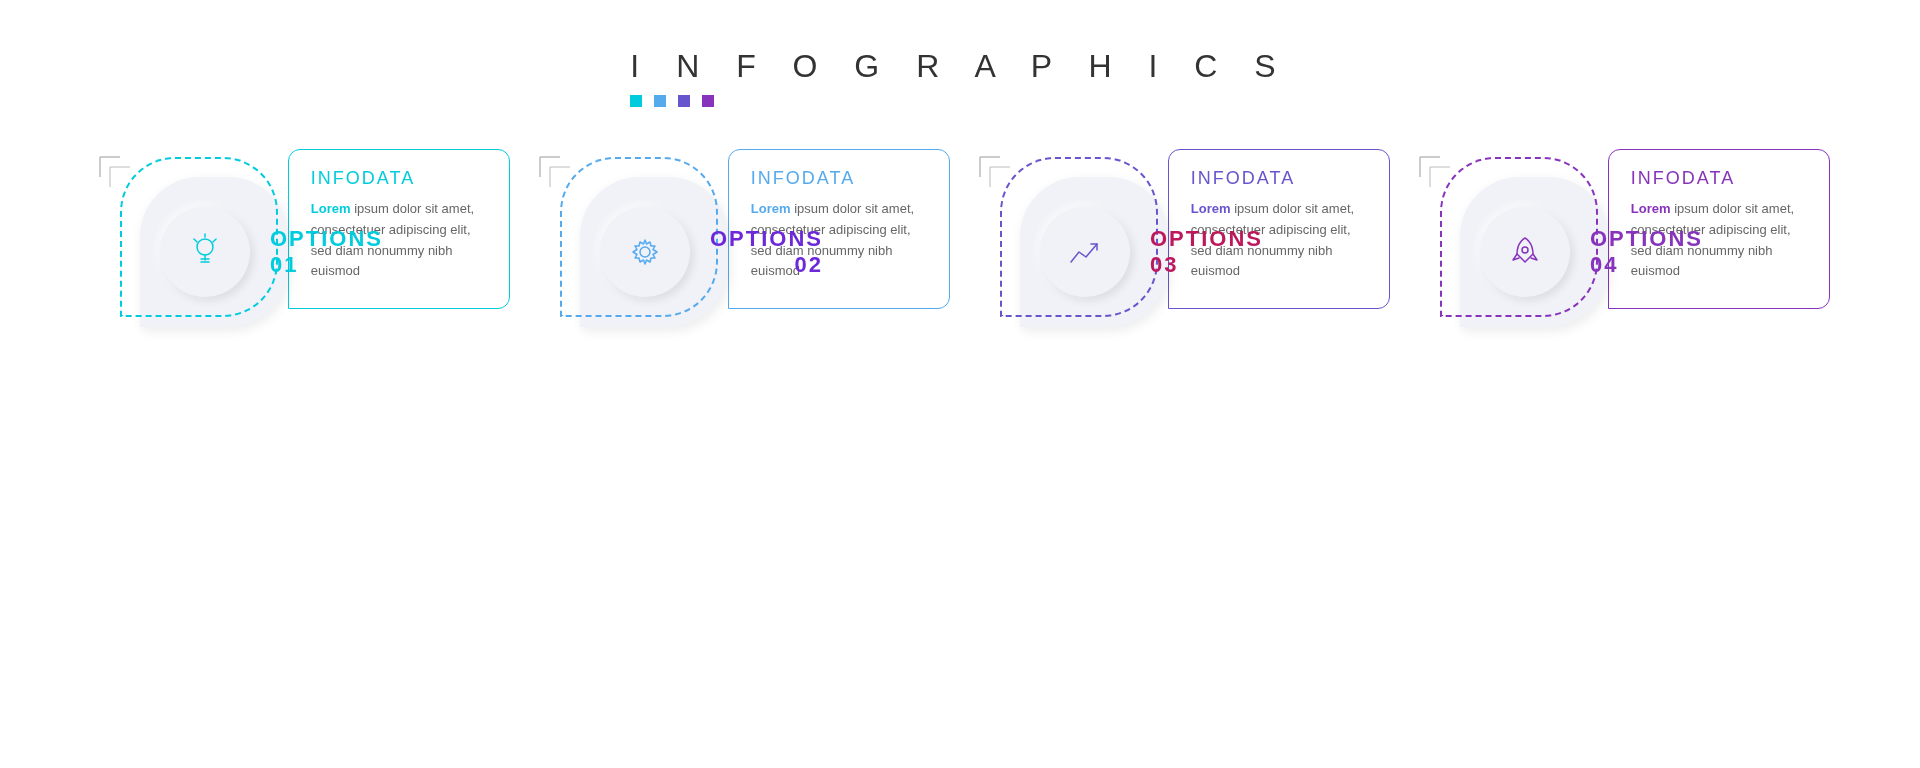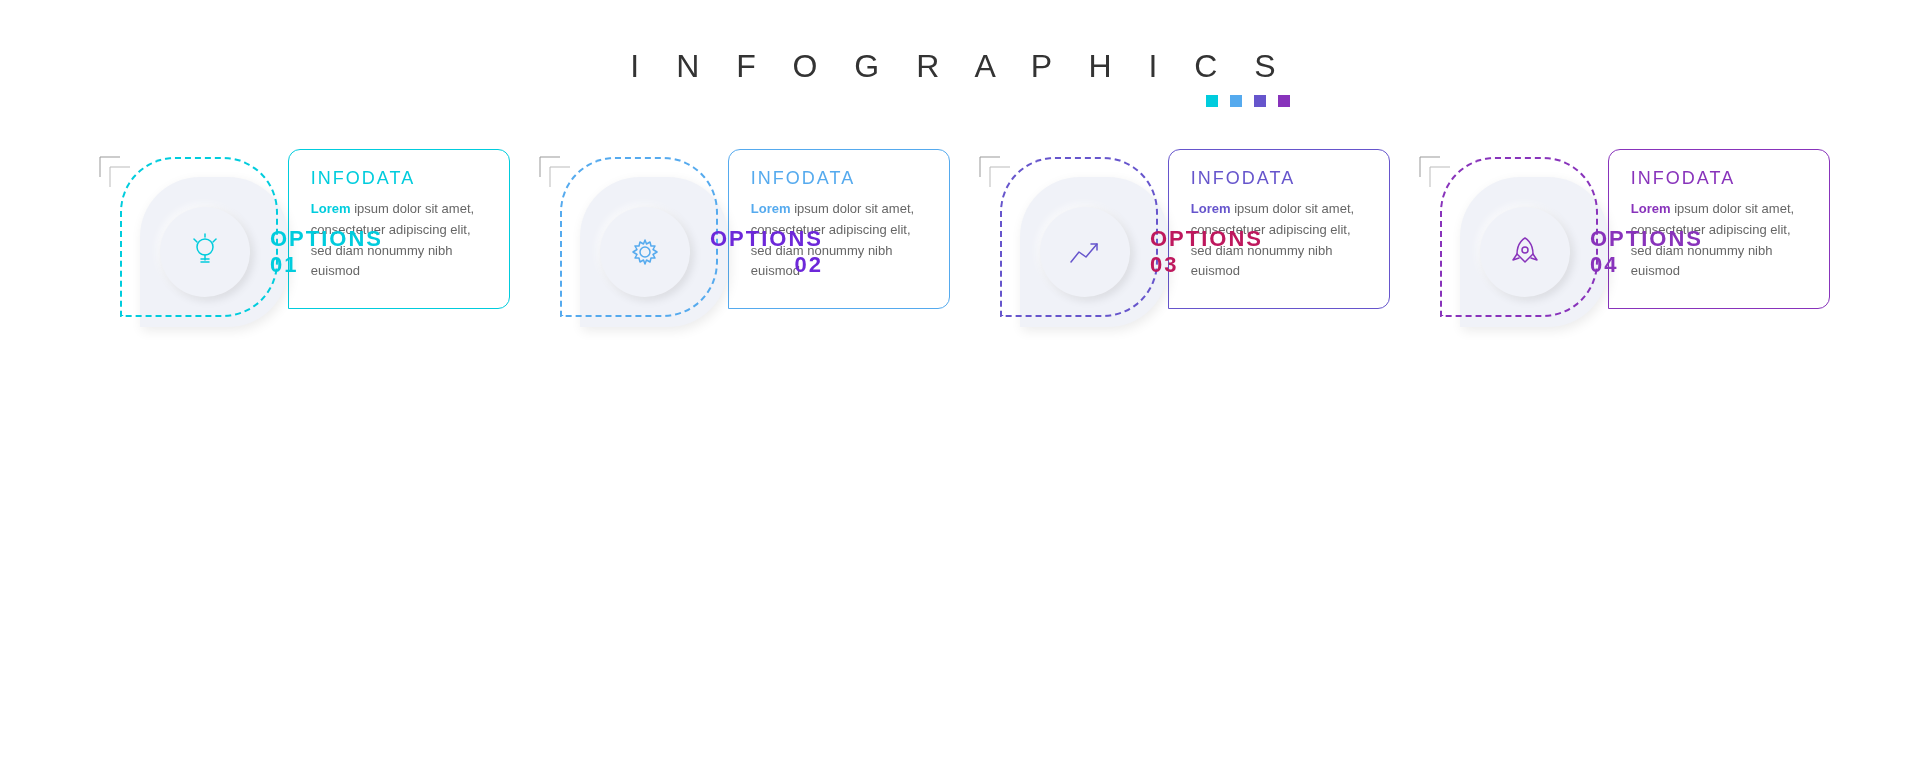--- a/index.html
+++ b/index.html
@@ -11,21 +11,21 @@
       overflow: hidden;
       display: flex;
       flex-direction: column;
       align-items: center;
       justify-content: flex-start;
     }
 
     .header {
       display: flex;
       flex-direction: column;
-      align-items: flex-end;
+      align-items: flex-start;
       margin-top: 48px;
       margin-bottom: 30px;
     }
 
     .title {
       font-size: 32px;
       font-weight: 300;
       letter-spacing: 14px;
       color: #333;
       text-transform: uppercase;

